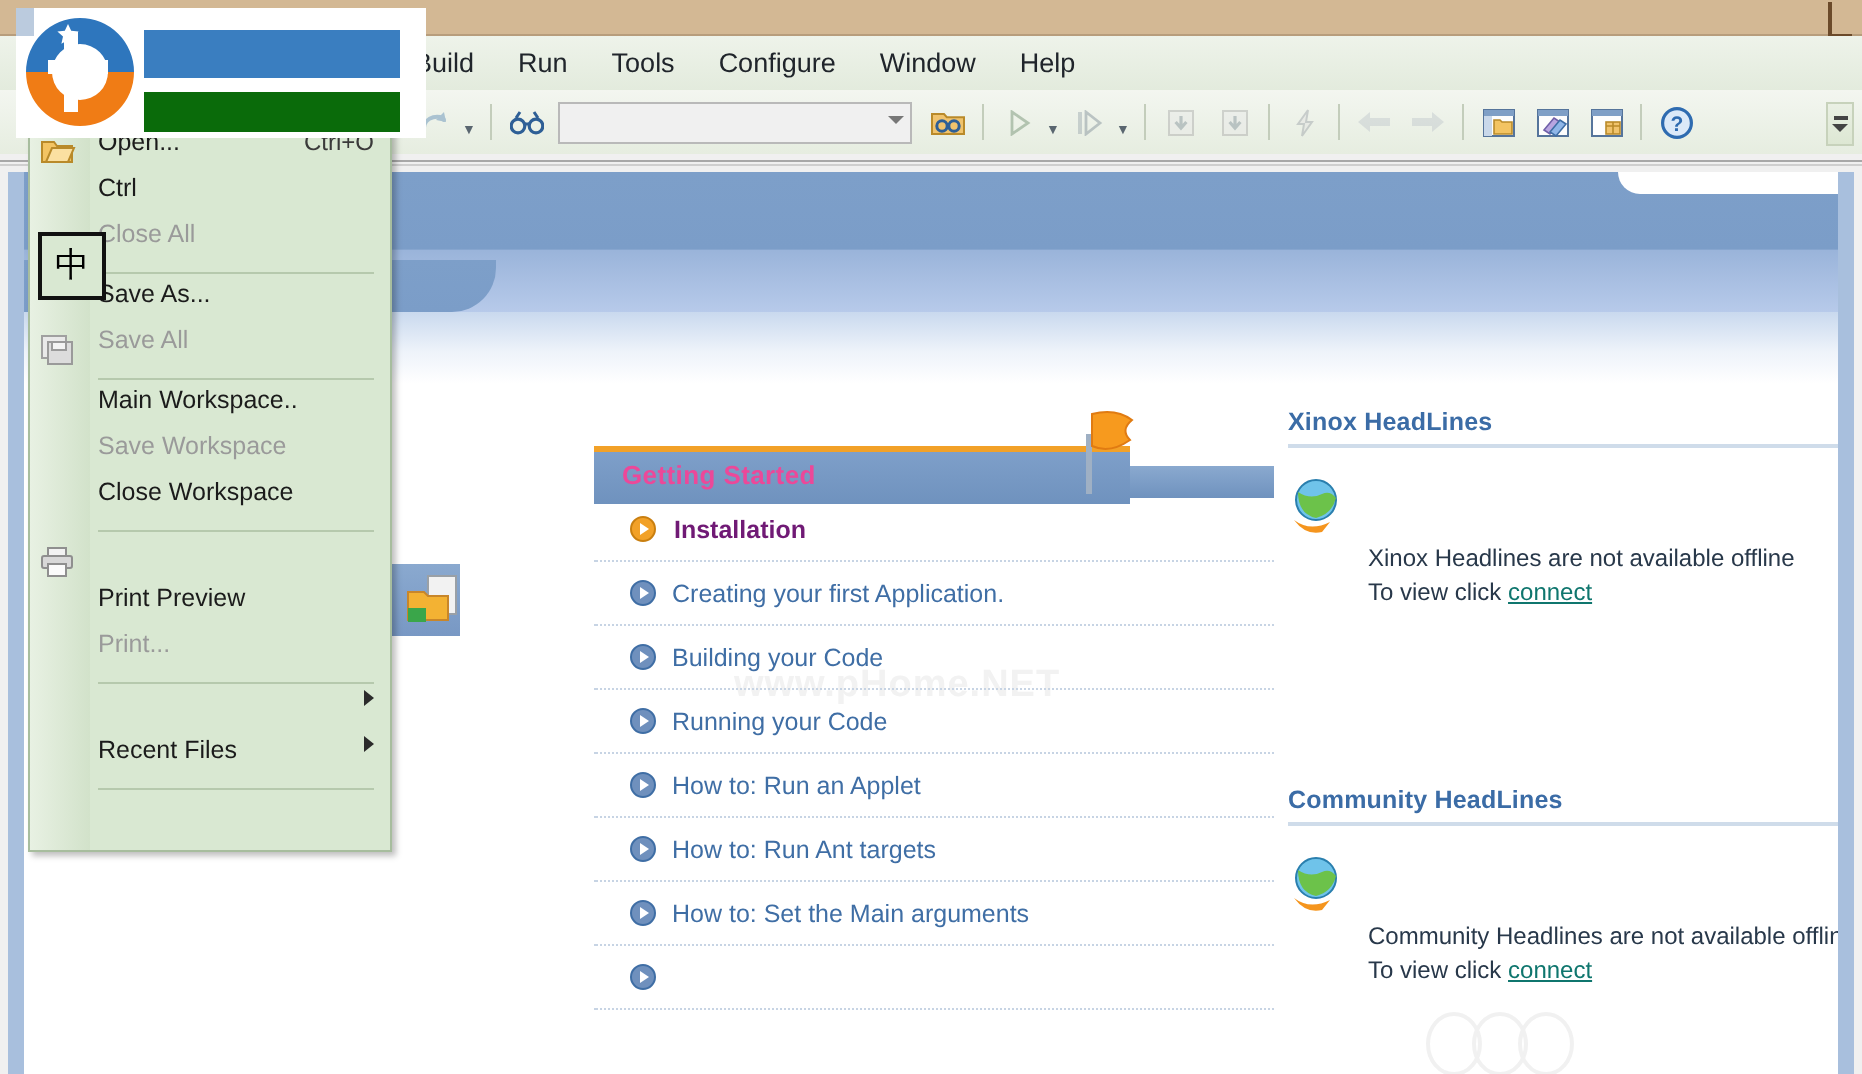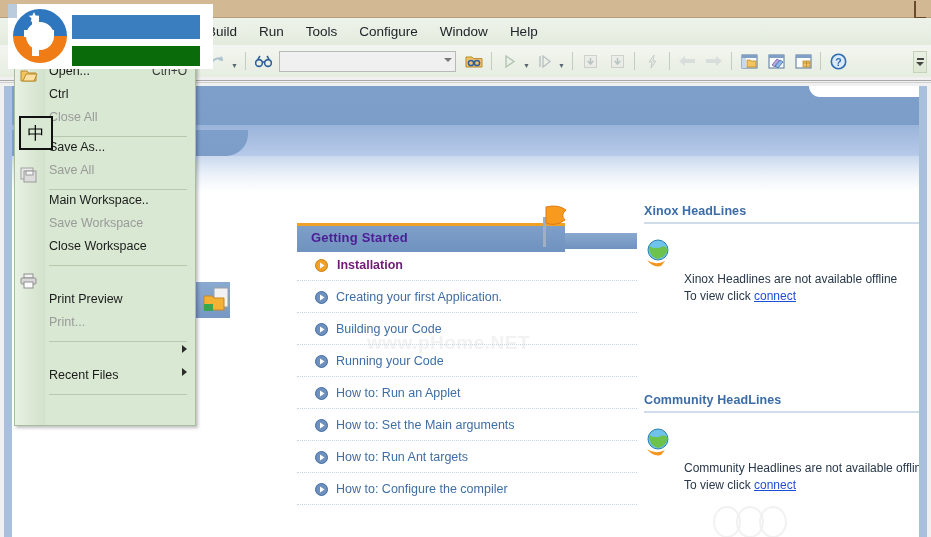--- a/index.html
+++ b/index.html
@@ -115,21 +115,21 @@
   .gs-header{
     position:absolute;left:0;top:12px;width:268px;height:26px;
     background:linear-gradient(180deg,#7e9fc9,#6f92be);
     border-top:3px solid #f2a128;
   }
   .gs-header-tail{
     position:absolute;left:268px;top:22px;width:72px;height:16px;
     background:linear-gradient(180deg,#8aa9cf,#6f92be);
   }
   .gs-title{
-    position:absolute;left:14px;top:19px;font-size:13px;font-weight:bold;color:#4c1d95;
+    position:absolute;left:14px;top:19px;font-size:13px;font-weight:bold;color:#ec4899;
     letter-spacing:.2px;
   }
   .gs-flag{position:absolute;left:232px;top:-8px;width:46px;height:50px;}
   .gs-list{position:absolute;left:0;top:38px;width:340px;}
   .gs-row{
     height:32px;display:flex;align-items:center;gap:8px;
     border-bottom:1px dotted #c7d4e4;padding-left:18px;box-sizing:border-box;
   }
   .gs-row:first-child{border-top:none;}
   .gs-row .lbl{font-size:12.5px;color:#3f6ea5;white-space:nowrap;}
@@ -138,21 +138,21 @@
 
   
   .rcol{position:absolute;left:632px;top:118px;width:300px;}
   .rsec-title{
     font-size:12.5px;font-weight:bold;color:#3b6ca6;letter-spacing:.1px;
   }
   .rsec-rule{height:2px;background:#cfdcea;margin-top:4px;width:291px;}
   .rsec-body{display:flex;gap:10px;margin-top:14px;align-items:flex-start;}
   .globe{width:30px;height:30px;flex:0 0 30px;}
   .rsec-text{font-size:12px;color:#28384a;line-height:17px;white-space:nowrap;margin-top:33px;}
-  .rsec-text a{color:#1d4ed8;text-decoration:underline;}
+  .rsec-text a{color:#0f766e;text-decoration:underline;}
 
   
   .mini-doc{position:absolute;left:190px;top:200px;width:34px;height:30px;}
   .mini-doc-bg{
     position:absolute;left:182px;top:196px;width:52px;height:36px;
     background:linear-gradient(180deg,#8aa9cf,#7898c4);
   }
   .mini-doc-white{
     position:absolute;left:218px;top:196px;width:72px;height:125px;background:#fff;
   }
@@ -451,39 +451,38 @@
               </span>
               <span class="lbl">How to: Run an Applet</span>
             </div>
             <div class="gs-row">
               <span class="bullet">
                 <svg width="13" height="13" viewBox="0 0 13 13">
                     <circle cx="6.5" cy="6.5" r="6" fill="#6f90bd" stroke="#3f6ea5"></circle>
                     <path d="M5 3.5 L9.5 6.5 L5 9.5 Z" fill="#fff"></path>
                   </svg>
               </span>
+              <span class="lbl">How to: Run Ant targets</span>
+            </div>
+            <div class="gs-row">
+              <span class="bullet">
+                <svg width="13" height="13" viewBox="0 0 13 13">
+                    <circle cx="6.5" cy="6.5" r="6" fill="#6f90bd" stroke="#3f6ea5"></circle>
+                    <path d="M5 3.5 L9.5 6.5 L5 9.5 Z" fill="#fff"></path>
+                  </svg>
+              </span>
               <span class="lbl">How to: Set the Main arguments</span>
             </div>
             <div class="gs-row">
               <span class="bullet">
                 <svg width="13" height="13" viewBox="0 0 13 13">
                     <circle cx="6.5" cy="6.5" r="6" fill="#6f90bd" stroke="#3f6ea5"></circle>
                     <path d="M5 3.5 L9.5 6.5 L5 9.5 Z" fill="#fff"></path>
                   </svg>
               </span>
-              <span class="lbl">How to: Run Ant targets</span>
-            </div>
-            <div class="gs-row">
-              <span class="bullet">
-                <svg width="13" height="13" viewBox="0 0 13 13">
-                    <circle cx="6.5" cy="6.5" r="6" fill="#6f90bd" stroke="#3f6ea5"></circle>
-                    <path d="M5 3.5 L9.5 6.5 L5 9.5 Z" fill="#fff"></path>
-                  </svg>
-              </span>
-              <span class="lbl">How to: Configure the compiler</span>
             </div>
           </div>
         </div>
 
         <div class="rcol">
           <div>
             <div class="rsec-title">Xinox HeadLines</div>
             <div class="rsec-rule"></div>
             <div class="rsec-body">
               <span class="globe">

